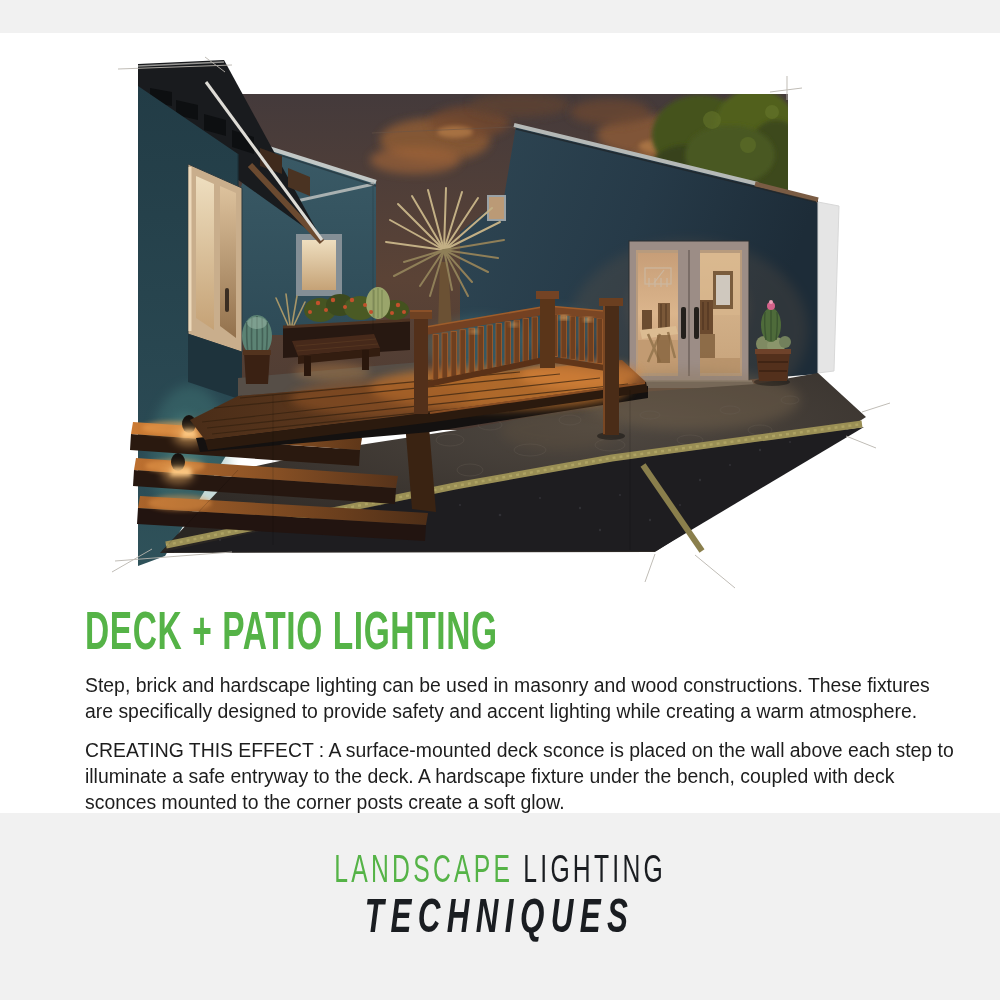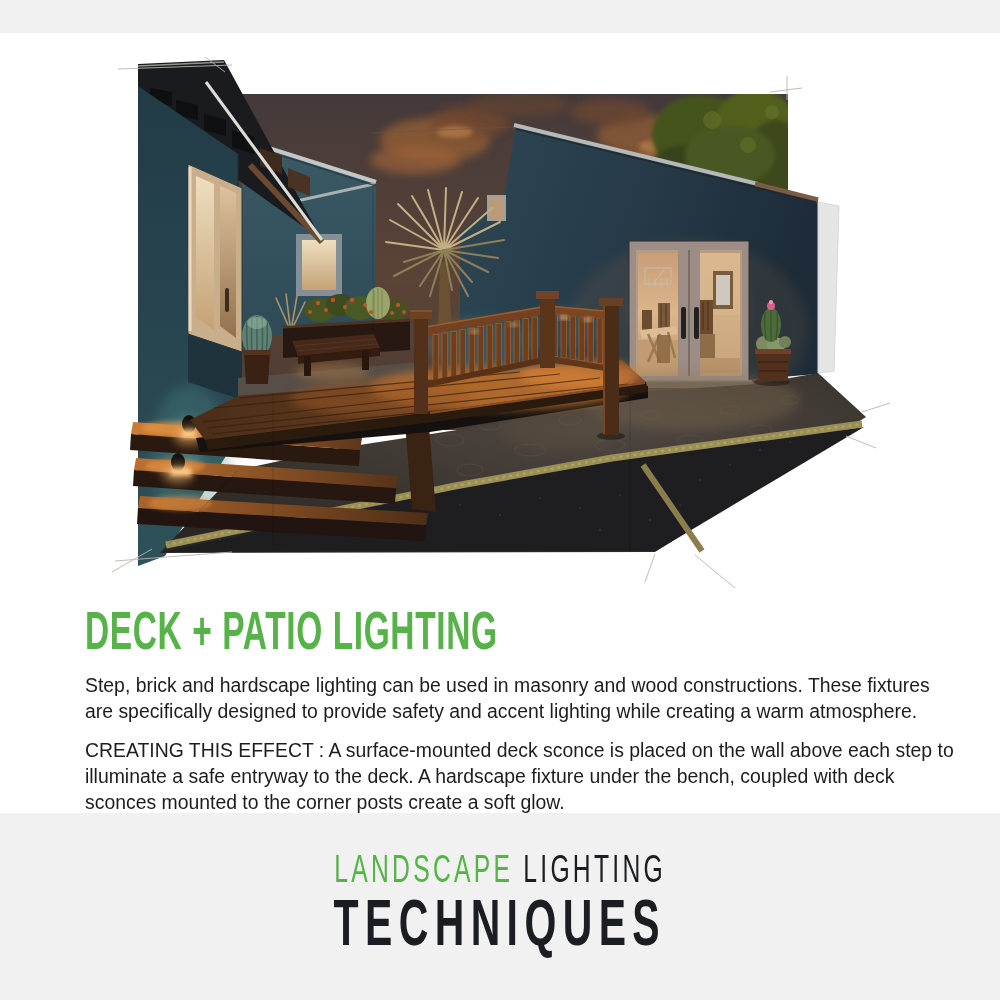--- a/index.html
+++ b/index.html
@@ -32,22 +32,22 @@
     background:var(--band-gray,#f1f1f1);text-align:center;
   }
   .brand-line{
     margin-top:37px;font-size:38px;font-weight:400;line-height:1.05;
     letter-spacing:5px;white-space:nowrap;
   }
   .brand-scale{display:inline-block;transform:scaleX(0.65);transform-origin:center top;}
   .brand-green{color:var(--accent-green,#55b347);}
   .brand-dark{color:var(--footer-text-dark,#1a1d21);}
   .footer-title{
-    margin-top:1px;font-size:64px;font-weight:700;line-height:1.0;
-    letter-spacing:10px;color:var(--footer-text-dark,#1a1d21);white-space:nowrap;
+    margin-top:1px;font-size:49px;font-weight:700;line-height:1.0;
+    letter-spacing:10px;color:var(--footer-text-dark,#1a1d21);white-space:nowrap;font-style:italic;
   }
   .title-scale{display:inline-block;transform:scaleX(0.64);transform-origin:center top;}
 </style>
 </head>
 <body>
 
 <div class="top-strip"></div>
 
 <svg class="hero" viewBox="0 0 1000 600" aria-hidden="true">
   <defs>

